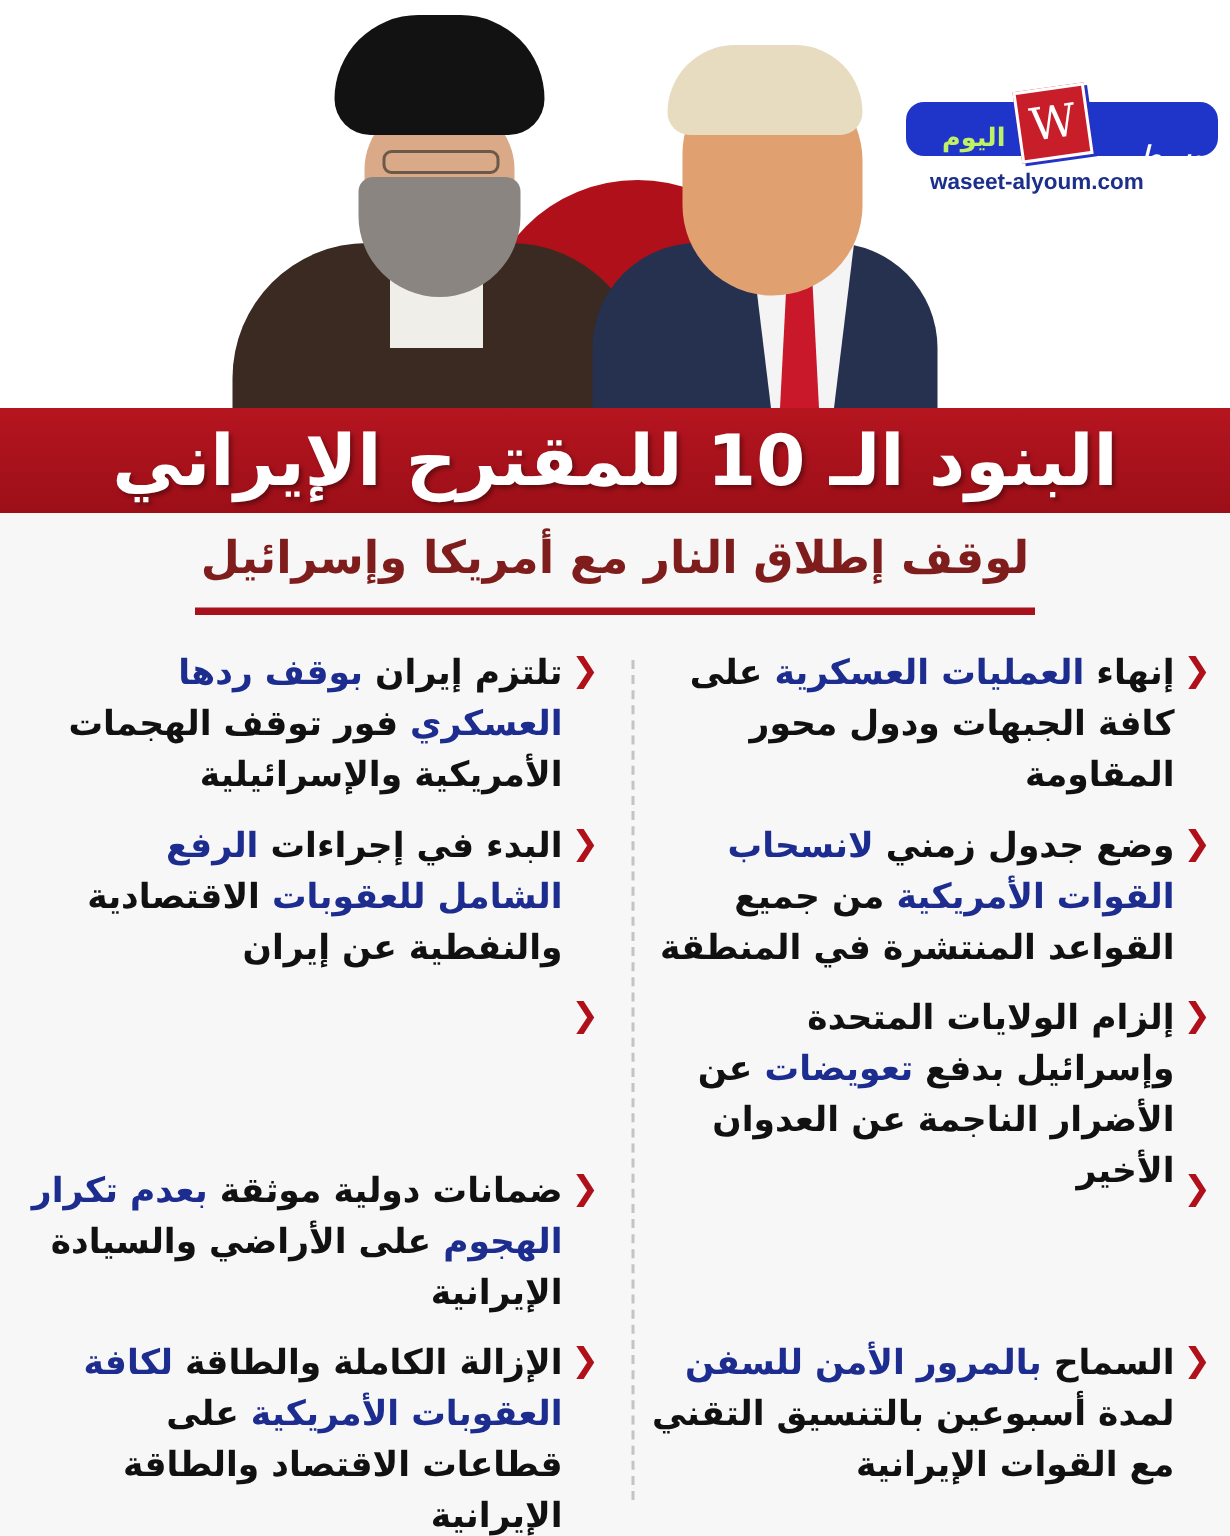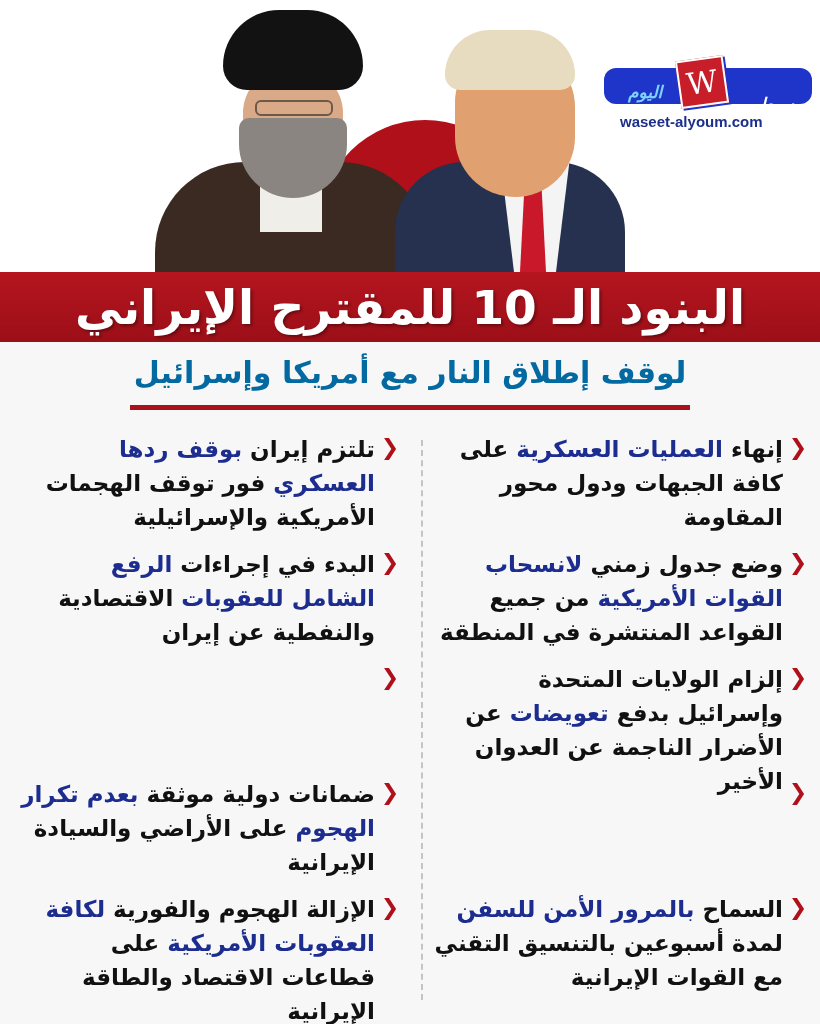--- a/index.html
+++ b/index.html
@@ -23,30 +23,30 @@
   .pr-suit { position: absolute; left: 0; bottom: 0; width: 230px; height: 110px; background: #25314f; border-radius: 70px 70px 0 0; }
   .pr-shirt { position: absolute; left: 105px; bottom: 0; width: 70px; height: 115px; background: #f4f4f4; clip-path: polygon(0 0, 100% 0, 80% 100%, 20% 100%); }
   .pr-tie { position: absolute; left: 125px; bottom: 0; width: 26px; height: 100px; background: #c8182a; clip-path: polygon(20% 0, 80% 0, 100% 100%, 0 100%); }
   .pr-face { position: absolute; left: 60px; top: 22px; width: 120px; height: 150px; background: #e0a070; border-radius: 55px 60px 60px 60px; }
   .pr-hair { position: absolute; left: 50px; top: 5px; width: 130px; height: 60px; background: #e8dcc0; border-radius: 60px 60px 20px 20px; }
 
   
   .logo { position: absolute; left: 592px; top: 58px; width: 228px; height: 80px; }
   .logo-pill { position: absolute; left: 12px; top: 10px; width: 208px; height: 36px; background: #1f35c9; border-radius: 12px; }
   .logo-ar-right { position: absolute; right: 10px; top: 26px; color: #fff; font-weight: bold; font-size: 17px; font-style: italic; }
-  .logo-ar-left { position: absolute; left: 24px; top: 14px; color: #7dd3fc; font-weight: bold; font-size: 17px; font-style: italic; }
+  .logo-ar-left { position: absolute; left: 24px; top: 14px; color: #bef264; font-weight: bold; font-size: 17px; }
   .logo-w { position: absolute; left: 86px; top: 0; width: 48px; height: 48px; background: #c81e2a; transform: rotate(-8deg); border: 2px solid #fff; box-shadow: 2px 2px 0 #1f35c9; display: flex; align-items: center; justify-content: center; color: #fff; font-family: "DejaVu Serif", serif; font-size: 30px; }
   .logo-url { position: absolute; left: 28px; top: 55px; color: #1c2f8a; font-weight: bold; font-size: 15px; font-family: Liberation Sans, sans-serif; }
 
   
   .banner { position: absolute; left: 0; top: 272px; width: 820px; height: 70px; background: linear-gradient(#b5151f, #9c0f18); display: flex; align-items: center; justify-content: center; }
   .banner-title { color: #fff; font-weight: bold; font-size: 47px; direction: rtl; text-shadow: 2px 2px 3px rgba(0,0,0,0.35); }
 
   .subtitle-wrap { position: absolute; left: 0; top: 350px; width: 820px; height: 60px; display: flex; justify-content: center; }
-  .subtitle { color: #0369a1; font-weight: bold; font-size: 30px; direction: rtl; border-bottom: 5px solid #a8121c; line-height: 46px; padding: 0 4px; }
+  .subtitle { color: #7f1d1d; font-weight: bold; font-size: 30px; direction: rtl; border-bottom: 5px solid #a8121c; line-height: 46px; padding: 0 4px; }
 
   
   .divider { position: absolute; left: 421px; top: 440px; width: 0; height: 560px; border-left: 2px dashed #c4c4c4; }
   .col { position: absolute; top: 432px; width: 390px; direction: rtl; }
   .col-right { left: 428px; width: 385px; }
   .col-left { left: 20px; width: 385px; }
   .item { height: 115px; display: flex; align-items: flex-start; }
   .bullet { color: #b0101a; font-size: 22px; font-weight: bold; width: 30px; flex: 0 0 30px; line-height: 32px; text-align: center; }
   .item-text { font-size: 23px; font-weight: bold; color: #111; line-height: 34px; text-align: right; }
   .hl { color: #1c2c8f; }
@@ -125,15 +125,15 @@
   </div>
   <div class="item">
     <span class="bullet">❮</span>
   </div>
   <div class="item">
     <span class="bullet">❮</span>
     <div class="item-text"><span>ضمانات دولية موثقة </span><span class="hl">بعدم تكرار الهجوم</span><span> على الأراضي والسيادة الإيرانية</span></div>
   </div>
   <div class="item">
     <span class="bullet">❮</span>
-    <div class="item-text"><span>الإزالة الهجوم والفورية </span><span class="hl">لكافة العقوبات الأمريكية</span><span> على قطاعات الاقتصاد والطاقة الإيرانية</span></div>
+    <div class="item-text"><span>الإزالة الكاملة والطاقة </span><span class="hl">لكافة العقوبات الأمريكية</span><span> على قطاعات الاقتصاد والطاقة الإيرانية</span></div>
   </div>
 </div>
 
 </body></html>

